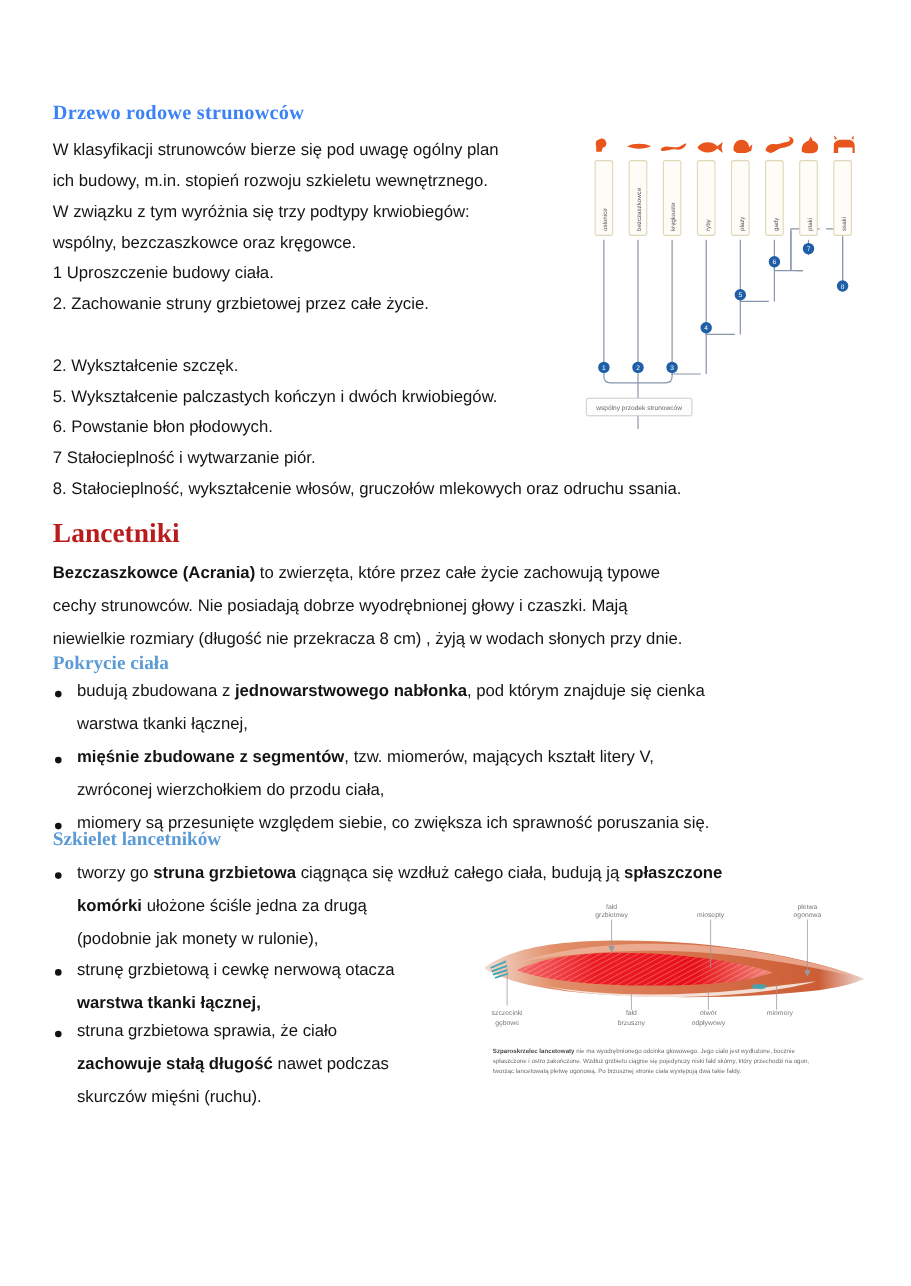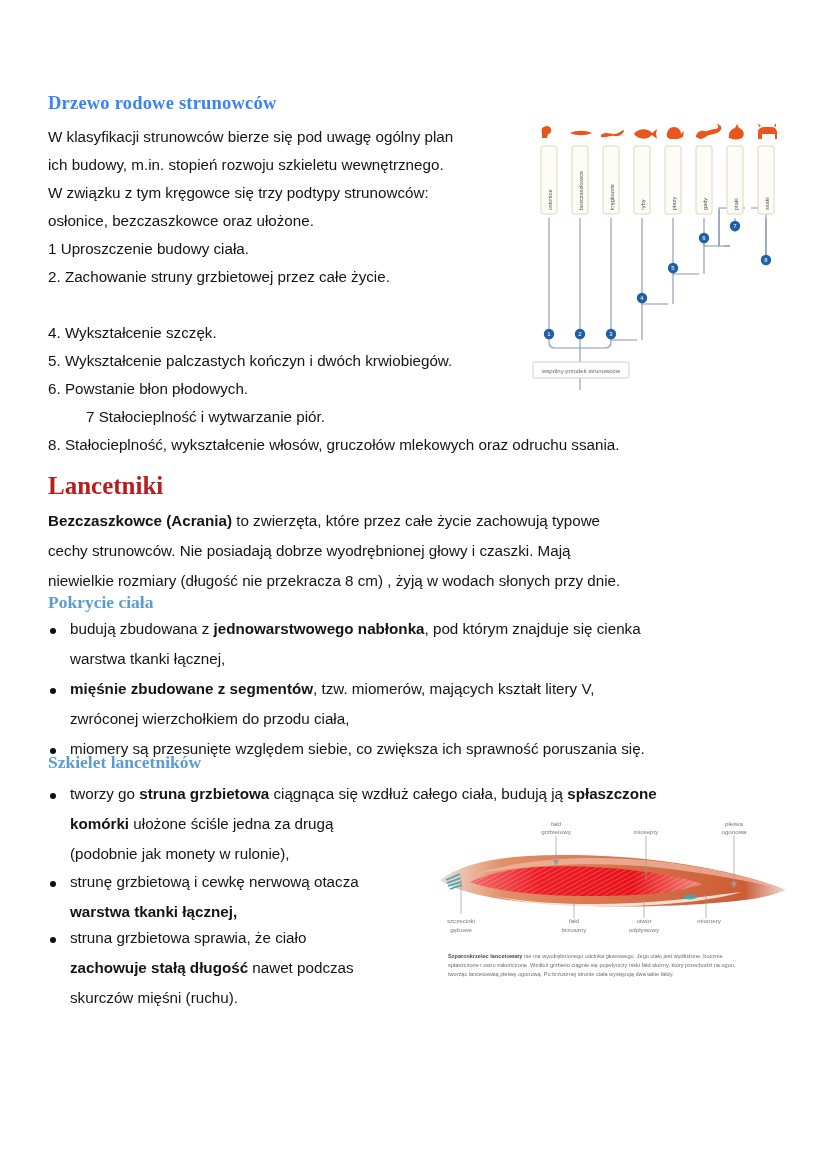--- a/index.html
+++ b/index.html
@@ -96,29 +96,29 @@
 </style>
 </head>
 <body>
 
 <div class="page">
 
   <div class="h-main" style="left:48px; top:93px; font-size:18.5px;">Drzewo rodowe strunowców</div>
 
   <div class="body-line" style="left:48px; top:128px;">W klasyfikacji strunowców bierze się pod uwagę ogólny plan</div>
   <div class="body-line" style="left:48px; top:156px;">ich budowy, m.in. stopień rozwoju szkieletu wewnętrznego.</div>
-  <div class="body-line" style="left:48px; top:184px;">W związku z tym kręgowce się trzy podtypy strunowców:</div>
-  <div class="body-line" style="left:48px; top:212px;">osłonice, bezczaszkowce oraz ułożone.</div>
+  <div class="body-line" style="left:48px; top:184px;">W związku z tym wyróżnia się trzy podtypy krwiobiegów:</div>
+  <div class="body-line" style="left:48px; top:212px;">wspólny, bezczaszkowce oraz kręgowce.</div>
 
   <div class="body-line" style="left:48px; top:240px;">1 Uproszczenie budowy ciała.</div>
   <div class="body-line" style="left:48px; top:268px;">2. Zachowanie struny grzbietowej przez całe życie.</div>
-  <div class="body-line" style="left:48px; top:324px;">4. Wykształcenie szczęk.</div>
+  <div class="body-line" style="left:48px; top:324px;">2. Wykształcenie szczęk.</div>
   <div class="body-line" style="left:48px; top:352px;">5. Wykształcenie palczastych kończyn i dwóch krwiobiegów.</div>
   <div class="body-line" style="left:48px; top:380px;">6. Powstanie błon płodowych.</div>
-  <div class="body-line" style="left:48px; top:408px;margin-left:38px;">7 Stałocieplność i wytwarzanie piór.</div>
+  <div class="body-line" style="left:48px; top:408px;">7 Stałocieplność i wytwarzanie piór.</div>
   <div class="body-line" style="left:48px; top:436px;">8. Stałocieplność, wykształcenie włosów, gruczołów mlekowych oraz odruchu ssania.</div>
 
   <div id="tree-figure">
     <svg width="264" height="272" viewBox="0 0 264 272" xmlns="http://www.w3.org/2000/svg">
 
       <g fill="none" stroke="#8796ab" stroke-width="1.1">
 
         <line x1="18" y1="100" x2="18" y2="216"></line>
         <line x1="49" y1="100" x2="49" y2="216"></line>
         <line x1="80" y1="100" x2="80" y2="216"></line>

